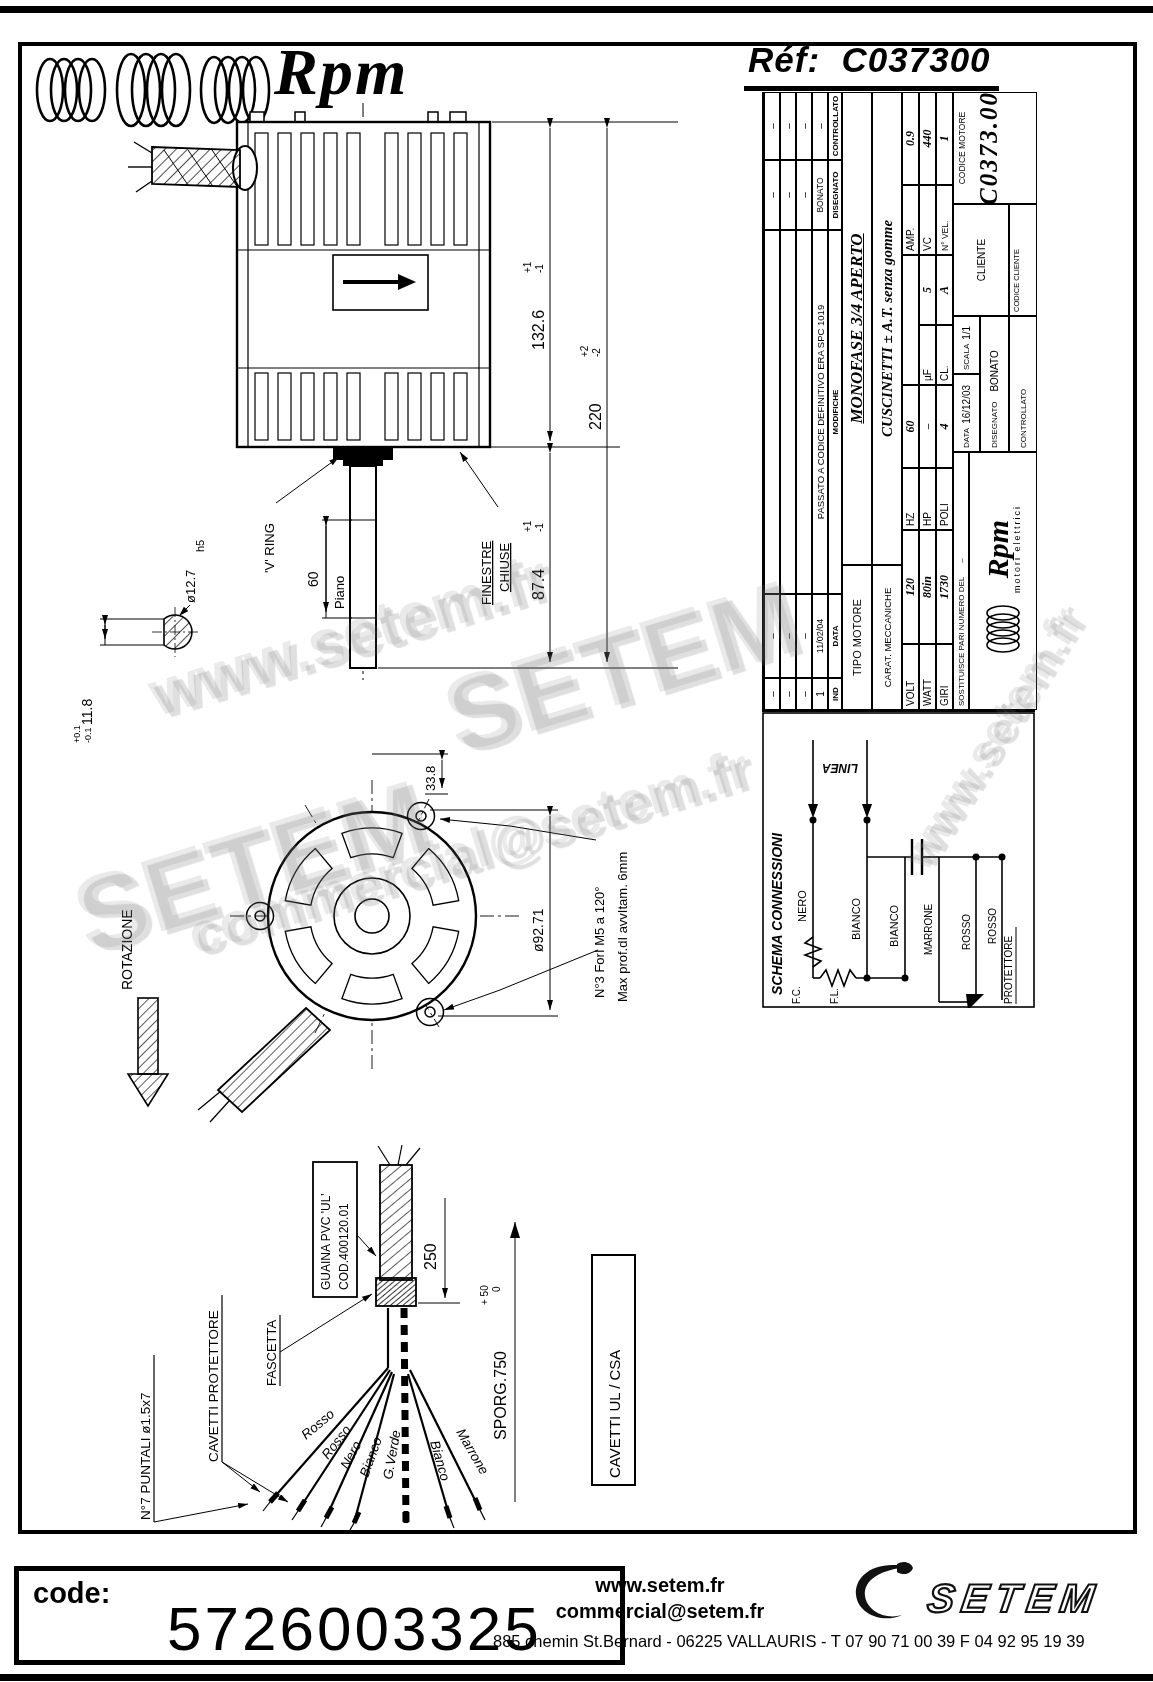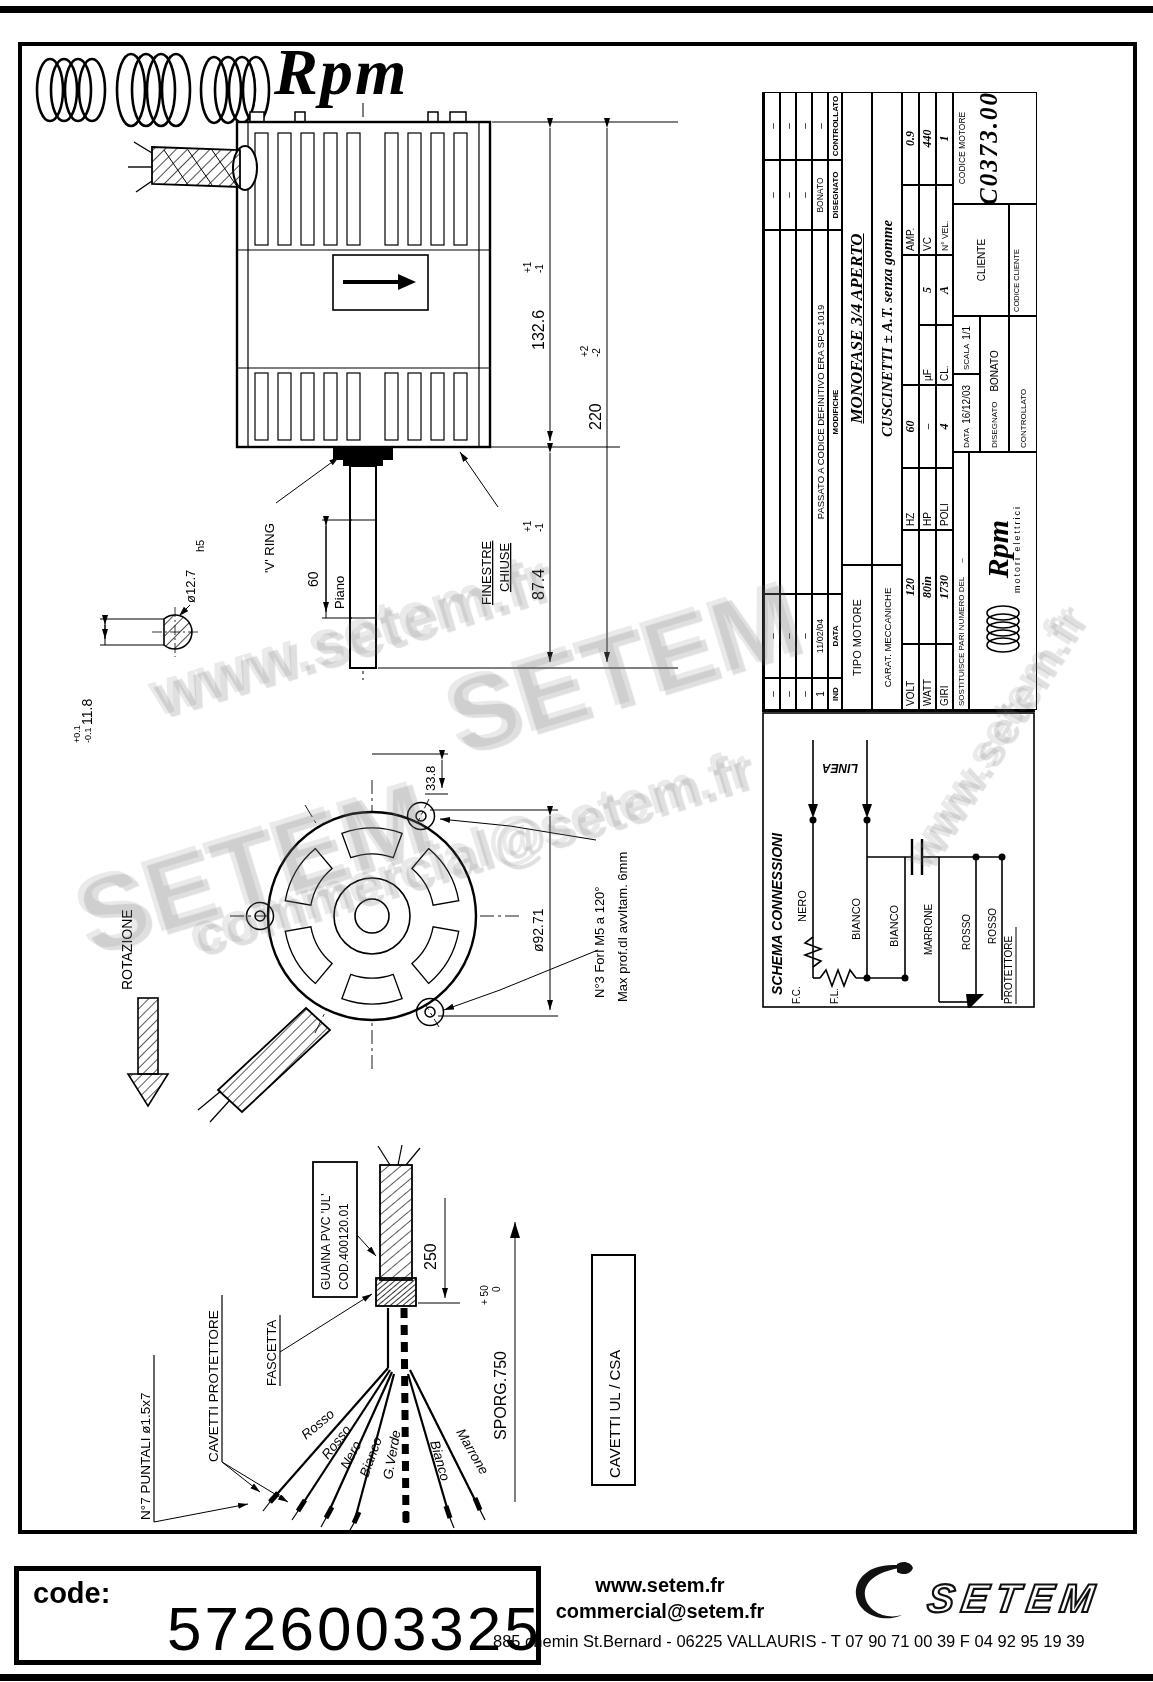--- a/index.html
+++ b/index.html
@@ -18,21 +18,21 @@
   .c{position:absolute;border:1px solid #000;box-sizing:border-box;display:flex;align-items:center;justify-content:center;
      font-size:10px;overflow:hidden;white-space:nowrap;background:#fff;}
   .c.left{justify-content:flex-start;padding-left:3px;}
   .ital{font-family:"Liberation Serif",serif;font-style:italic;font-weight:bold;}
   .u{text-decoration:underline;}
   
   .wm{position:absolute;font-weight:bold;color:rgba(125,125,125,0.16);
       text-shadow:5px 5px 1px rgba(110,110,110,0.22);transform-origin:0 0;pointer-events:none;z-index:50;
       font-family:"Liberation Sans",sans-serif;white-space:nowrap;}
   
-  .codebox{position:absolute;left:14px;top:1566px;width:527px;height:99px;border:5px solid #000;box-sizing:border-box;}
+  .codebox{position:absolute;left:14px;top:1566px;width:611px;height:99px;border:5px solid #000;box-sizing:border-box;}
   .codelabel{position:absolute;left:14px;top:6px;font-size:29px;font-weight:bold;}
   .codevalue{position:absolute;left:148px;top:22px;font-size:62px;font-weight:normal;letter-spacing:3px;}
   .webline{position:absolute;left:505px;top:1572px;width:310px;text-align:center;font-weight:bold;font-size:20px;line-height:26px;}
   .addr{position:absolute;left:493px;top:1632px;width:650px;font-size:16.5px;}
   .setembrand{position:absolute;left:928px;top:1576px;font:italic 700 40px "Liberation Sans",sans-serif;
       color:#fff;-webkit-text-stroke:2.2px #111;letter-spacing:7px;transform:skewX(-8deg);}
   svg text{fill:#000;}
 </style>
 </head>
 <body>
@@ -53,20 +53,23 @@
         <ellipse cx="118" cy="42" rx="14" ry="36"></ellipse>
         <ellipse cx="133" cy="42" rx="14" ry="36"></ellipse>
         <ellipse cx="148" cy="42" rx="14" ry="36"></ellipse>
       <ellipse cx="186" cy="42" rx="13" ry="33"></ellipse>
         <ellipse cx="200" cy="42" rx="13" ry="33"></ellipse>
         <ellipse cx="214" cy="42" rx="13" ry="33"></ellipse>
         <ellipse cx="228" cy="42" rx="13" ry="33"></ellipse>
     </g>
   </svg>
   <div class="brand-text">Rpm</div>
+  <div class="ref">
+    <span>Réf:</span>&nbsp;&nbsp;<span>C037300</span>
+  </div>
 
   <svg class="abs" style="left:60px;top:95px;" width="640" height="660" viewBox="0 0 640 660">
     <defs>
       <pattern id="h1" width="8" height="8" patternUnits="userSpaceOnUse" patternTransform="rotate(45)">
         <line x1="0" y1="0" x2="0" y2="8" stroke="#000" stroke-width="1.4"></line>
       </pattern>
       <marker id="m1" markerWidth="12" markerHeight="8" refX="10" refY="3" orient="auto">
           <path d="M0,0 L10,3 L0,6 Z" fill="#000"></path>
         </marker>
     </defs>

